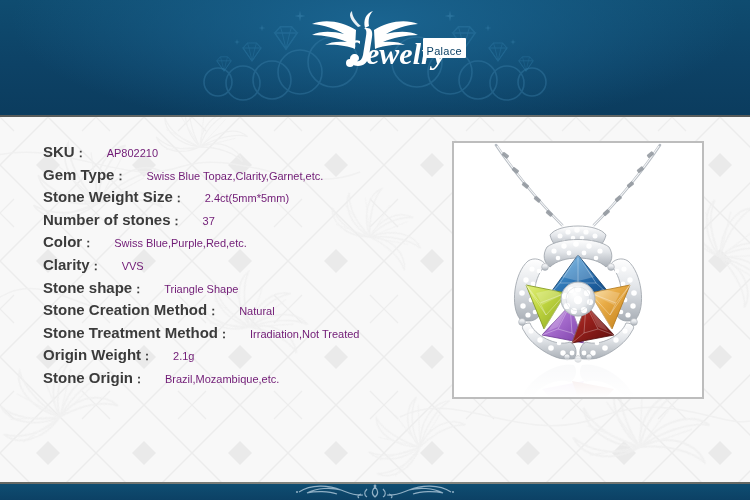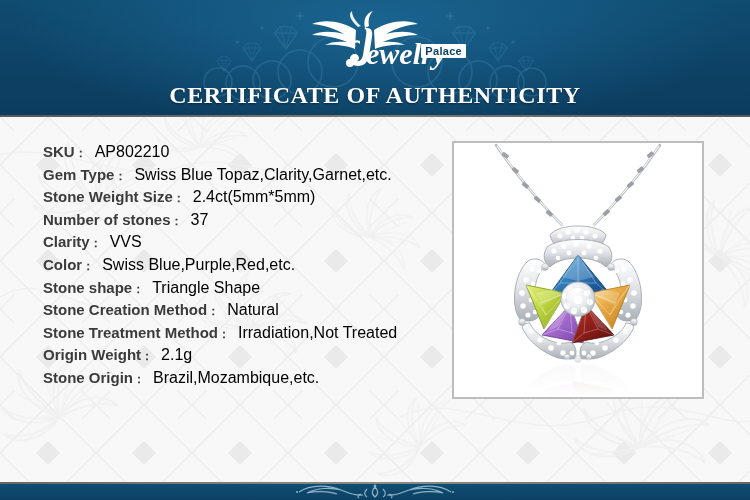--- a/index.html
+++ b/index.html
@@ -35,22 +35,22 @@
   
   .logo-wrap {
     position:absolute; left:0; right:0; top:8px;
     display:flex; justify-content:center; align-items:flex-start;
   }
   .logo { position:relative; width:210px; height:62px; }
   .logo svg { display:block; }
   .logo-palace {
     position:absolute; right:14px; bottom:12px;
     background:#ffffff; color:#0d4266;
-    font-size:11px; font-weight:bold; letter-spacing:.3px;
-    padding:1px 4px 1px 4px; line-height:12px;
+    font-size:11px; font-weight:normal; letter-spacing:.3px;
+    padding:7px 4px 1px 4px; line-height:12px;
     border-radius:1px;
     font-family:"Liberation Sans", sans-serif;
     margin-left:25px;
   }
 
   .cert-title {
     position:absolute; left:0; right:0; top:82px;
     text-align:center;
     color:#ffffff;
     font-family:"Liberation Serif", serif;
@@ -80,24 +80,24 @@
     white-space:nowrap;
     font-size:13.5px;
   }
   .spec-label {
     font-weight:bold;
     color:#3b3b3b;
     font-size:15px;
   }
   .spec-colon { color:#3b3b3b; font-weight:bold; font-size:12px; }
   .spec-value {
-    color:#000000;
-    font-size:16px;
+    color:#701a75;
+    font-size:11px;
     font-weight:normal;
-    margin-left:8px;
+    margin-left:20px;
   }
 
   
   .photo-frame {
     position:absolute;
     left:452px; top:24px;
     width:252px; height:258px;
     border:2px solid #bdbdbd;
     background:#ffffff;
     overflow:hidden;
@@ -205,21 +205,20 @@
           </g>
 
           <g fill="#ffffff" font-family="Liberation Serif, serif" font-style="italic" font-weight="bold" font-size="30">
             <text x="96" y="56">ewelry</text>
           </g>
         </svg>
         <div class="logo-palace">Palace</div>
       </div>
     </div>
 
-    <div class="cert-title">CERTIFICATE OF AUTHENTICITY</div>
 
     <div class="hdr-bottom-line"></div>
   </div>
 
   <div class="body">
 
     <svg class="watermark" width="750" height="365" viewBox="0 0 750 365">
       <defs>
         <pattern id="lattice" width="96" height="96" patternUnits="userSpaceOnUse">
           <rect width="96" height="96" fill="#f8f8f8"></rect>
@@ -274,25 +273,25 @@
 
       <div class="spec-row">
         <span class="spec-label">Stone Weight Size</span><span class="spec-colon">：</span><span class="spec-value">2.4ct(5mm*5mm)</span>
       </div>
 
       <div class="spec-row">
         <span class="spec-label">Number of stones</span><span class="spec-colon">：</span><span class="spec-value">37</span>
       </div>
 
       <div class="spec-row">
+        <span class="spec-label">Color</span><span class="spec-colon">：</span><span class="spec-value">Swiss Blue,Purple,Red,etc.</span>
+      </div>
+
+      <div class="spec-row">
         <span class="spec-label">Clarity</span><span class="spec-colon">：</span><span class="spec-value">VVS</span>
-      </div>
-
-      <div class="spec-row">
-        <span class="spec-label">Color</span><span class="spec-colon">：</span><span class="spec-value">Swiss Blue,Purple,Red,etc.</span>
       </div>
 
       <div class="spec-row">
         <span class="spec-label">Stone shape</span><span class="spec-colon">：</span><span class="spec-value">Triangle Shape</span>
       </div>
 
       <div class="spec-row">
         <span class="spec-label">Stone Creation Method</span><span class="spec-colon">：</span><span class="spec-value">Natural</span>
       </div>
 

